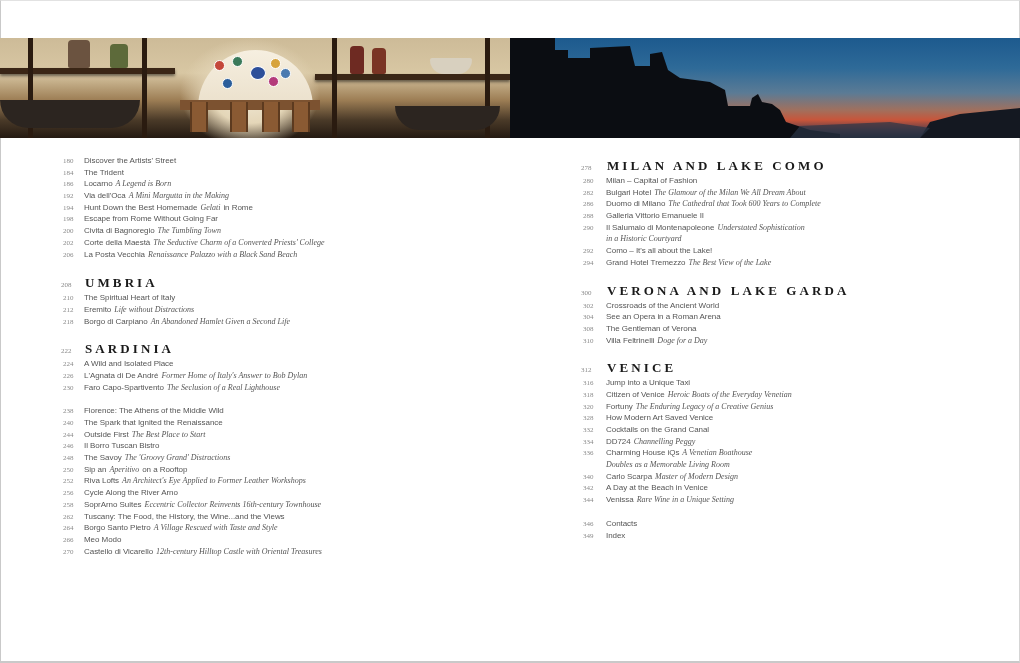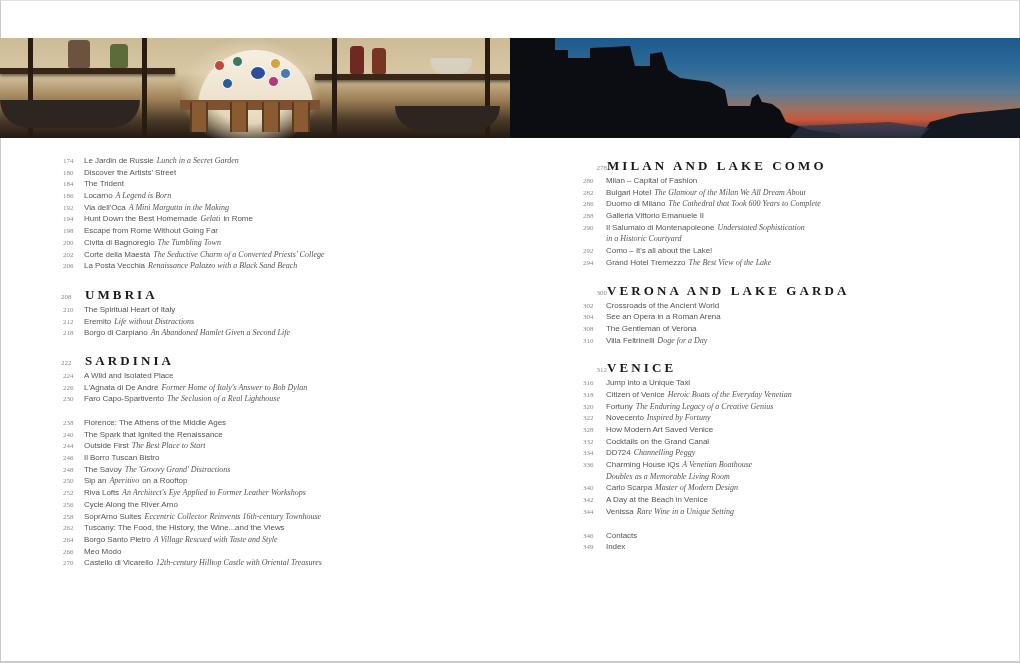--- a/index.html
+++ b/index.html
@@ -96,21 +96,21 @@
       font-family: "Liberation Sans", "DejaVu Sans", sans-serif;
       letter-spacing: -0.05px;
     }
     .row .s {
       font-size: 8px; color: #555555; font-style: italic;
       font-family: "Liberation Serif", "DejaVu Serif", serif;
       margin-left: 3px;
     }
     .row.cont .s { margin-left: 0; }
     .col-right .row .num { width: 26px; }
-    .col-right .sec-head .num { width: 26px; text-align: right; }
+    .col-right .sec-head .num { width: 26px; }
     .first-block { margin-top: 0; }
     .end-block { margin-top: 14px; }
   </style>
 </head>
 <body>
 
 <div class="page-frame"></div>
 
 <div class="banner">
   <div class="photo-interior">
@@ -146,25 +146,20 @@
       <path d="M0,0 L45,0 L45,12 L58,12 L58,20 L80,20 L80,10 L120,8 L125,28 L140,28 L140,16 L152,14 L158,32 L170,40 L200,44 L215,52 L218,68 L240,68 L242,60 L248,56 L252,64 L262,66 L270,72 L276,84 L300,92 L330,96 L330,100 L0,100 Z" fill="#0b0d12"></path>
       <path d="M410,100 L420,84 L450,76 L490,72 L510,70 L510,100 Z" fill="#141821"></path>
       <path d="M290,88 L380,84 L420,90 L410,100 L280,100 Z" fill="#2a3446" opacity="0.7"></path>
     </svg>
   </div>
 </div>
 
 <div class="col col-left">
   <div class="section first-block">
     <div class="row">
-        <span class="num">174</span>
-        <span class="t">Le Jardin de Russie</span>
-        <span class="s">Lunch in a Secret Garden</span>
-      </div>
-    <div class="row">
         <span class="num">180</span>
         <span class="t">Discover the Artists' Street</span>
       </div>
     <div class="row">
         <span class="num">184</span>
         <span class="t">The Trident</span>
       </div>
     <div class="row">
         <span class="num">186</span>
         <span class="t">Locarno</span>
@@ -240,21 +235,21 @@
     <div class="row">
         <span class="num">230</span>
         <span class="t">Faro Capo-Spartivento</span>
         <span class="s">The Seclusion of a Real Lighthouse</span>
       </div>
   </div>
 
   <div class="section">
     <div class="row">
         <span class="num">238</span>
-        <span class="t">Florence: The Athens of the Middle Ages</span>
+        <span class="t">Florence: The Athens of the Middle Wild</span>
       </div>
     <div class="row">
         <span class="num">240</span>
         <span class="t">The Spark that Ignited the Renaissance</span>
       </div>
     <div class="row">
         <span class="num">244</span>
         <span class="t">Outside First</span>
         <span class="s">The Best Place to Start</span>
       </div>
@@ -389,25 +384,20 @@
         <span class="num">318</span>
         <span class="t">Citizen of Venice</span>
         <span class="s">Heroic Boats of the Everyday Venetian</span>
       </div>
     <div class="row">
         <span class="num">320</span>
         <span class="t">Fortuny</span>
         <span class="s">The Enduring Legacy of a Creative Genius</span>
       </div>
     <div class="row">
-        <span class="num">322</span>
-        <span class="t">Novecento</span>
-        <span class="s">Inspired by Fortuny</span>
-      </div>
-    <div class="row">
         <span class="num">328</span>
         <span class="t">How Modern Art Saved Venice</span>
       </div>
     <div class="row">
         <span class="num">332</span>
         <span class="t">Cocktails on the Grand Canal</span>
       </div>
     <div class="row">
         <span class="num">334</span>
         <span class="t">DD724</span>

